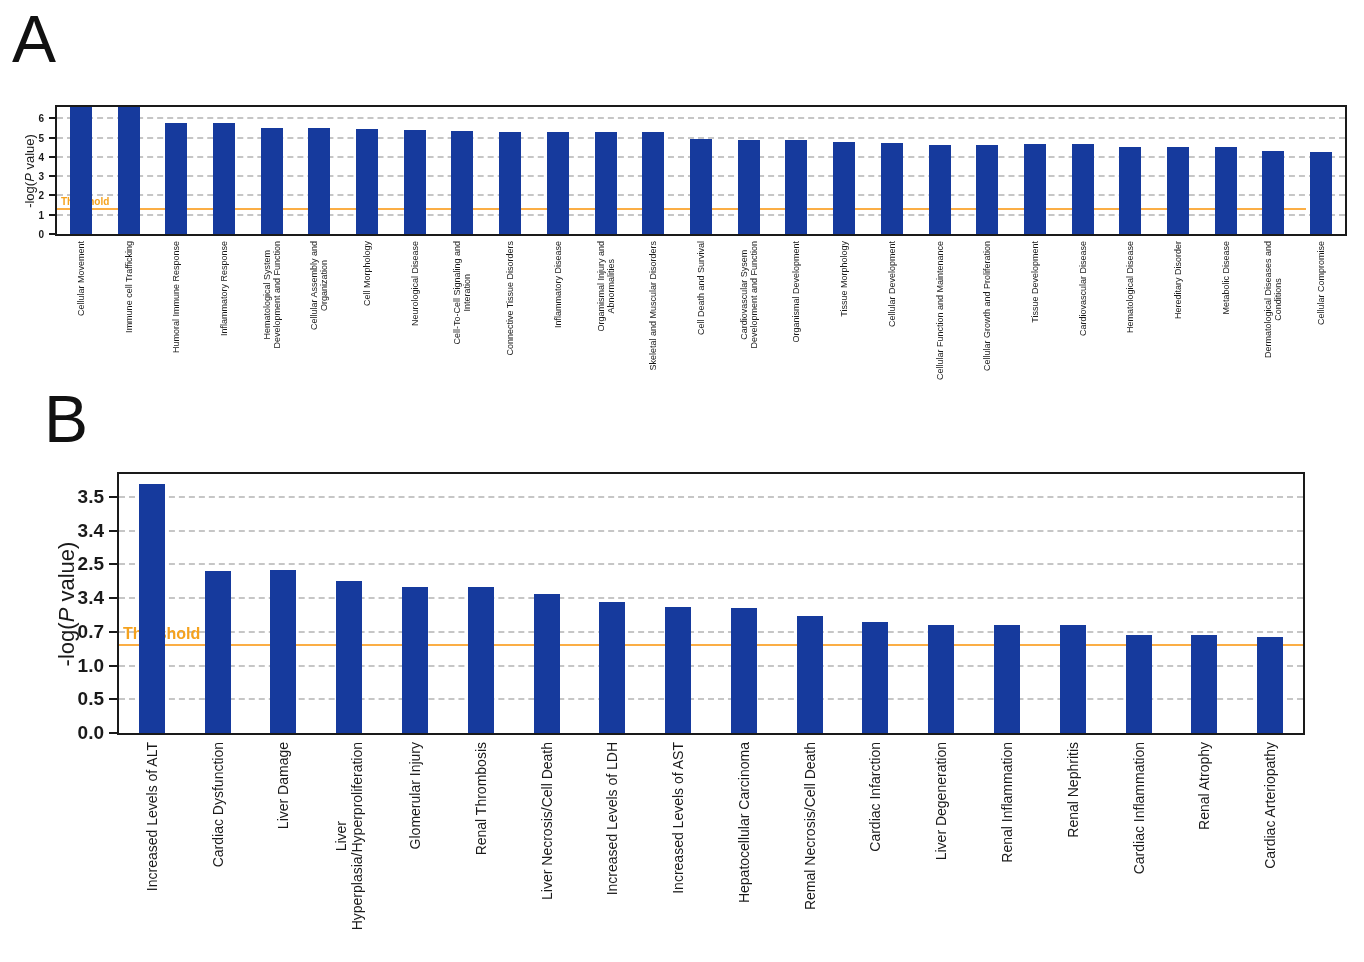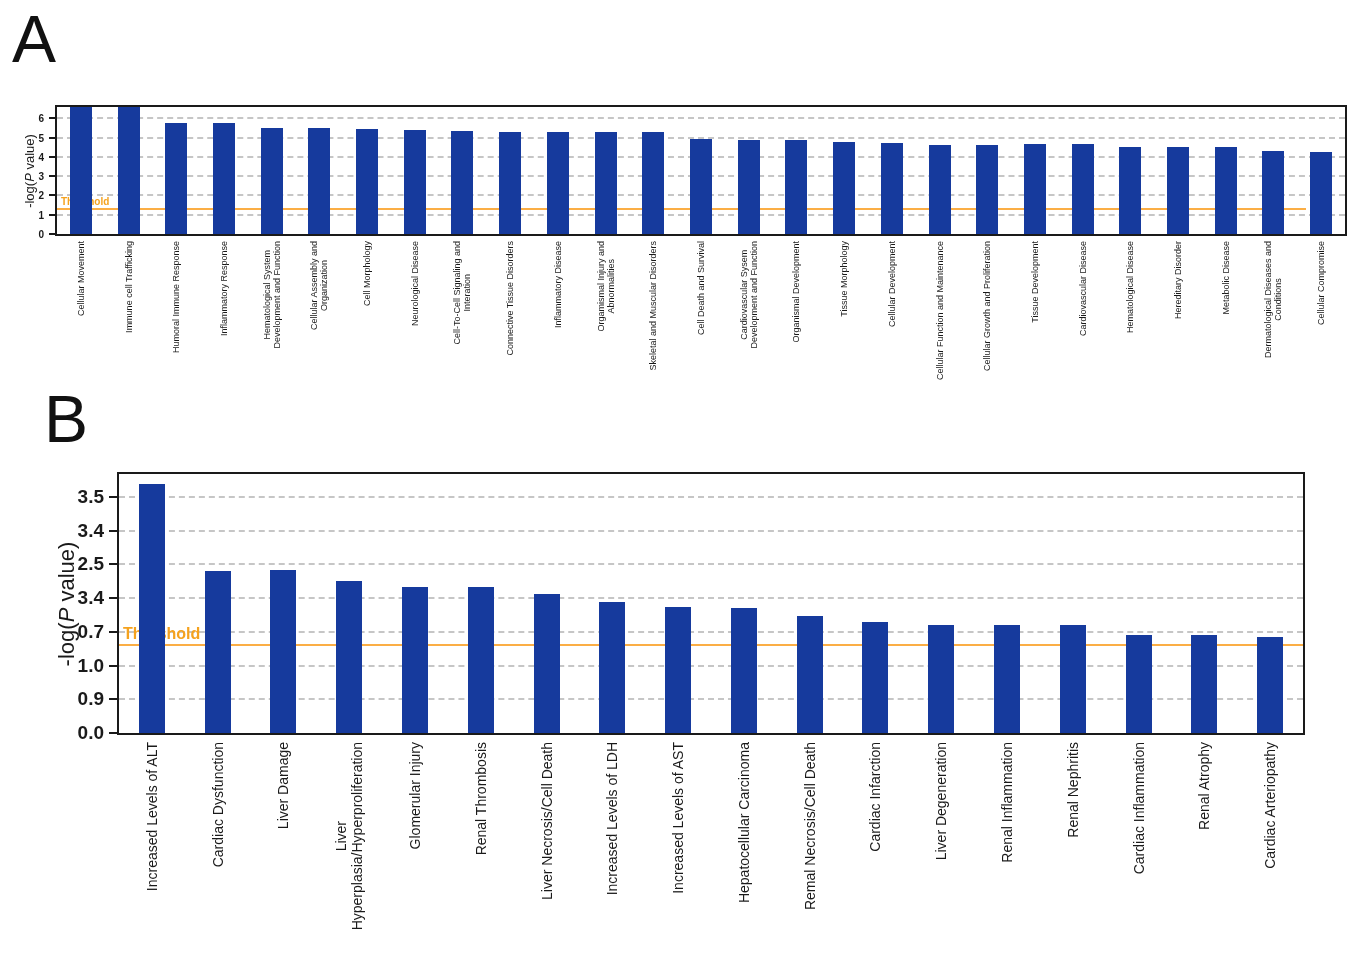--- a/index.html
+++ b/index.html
@@ -347,21 +347,21 @@
         <div class="bar-col">
           <div class="bar" style="width: 26px; height: 98.4564px; background: rgb(22, 58, 157);"></div>
         </div>
         <div class="bar-col">
           <div class="bar" style="width: 26px; height: 96.4333px; background: rgb(22, 58, 157);"></div>
         </div>
       </div>
       <div class="ytick-mark" style="left: -10px; width: 8px; bottom: -1px;"></div>
       <div class="ytick-label" style="right: calc(100% + 15px); bottom: 0px; font-size: 19px;">0.0</div>
       <div class="ytick-mark" style="left: -10px; width: 8px; bottom: 32.7179px;"></div>
-      <div class="ytick-label" style="right: calc(100% + 15px); bottom: 33.7179px; font-size: 19px;">0.9</div>
+      <div class="ytick-label" style="right: calc(100% + 15px); bottom: 33.7179px; font-size: 19px;">0.5</div>
       <div class="ytick-mark" style="left: -10px; width: 8px; bottom: 66.4359px;"></div>
       <div class="ytick-label" style="right: calc(100% + 15px); bottom: 67.4359px; font-size: 19px;">1.0</div>
       <div class="ytick-mark" style="left: -10px; width: 8px; bottom: 100.154px;"></div>
       <div class="ytick-label" style="right: calc(100% + 15px); bottom: 101.154px; font-size: 19px;">0.7</div>
       <div class="ytick-mark" style="left: -10px; width: 8px; bottom: 133.872px;"></div>
       <div class="ytick-label" style="right: calc(100% + 15px); bottom: 134.872px; font-size: 19px;">3.4</div>
       <div class="ytick-mark" style="left: -10px; width: 8px; bottom: 167.59px;"></div>
       <div class="ytick-label" style="right: calc(100% + 15px); bottom: 168.59px; font-size: 19px;">2.5</div>
       <div class="ytick-mark" style="left: -10px; width: 8px; bottom: 201.308px;"></div>
       <div class="ytick-label" style="right: calc(100% + 15px); bottom: 202.308px; font-size: 19px;">3.4</div>

